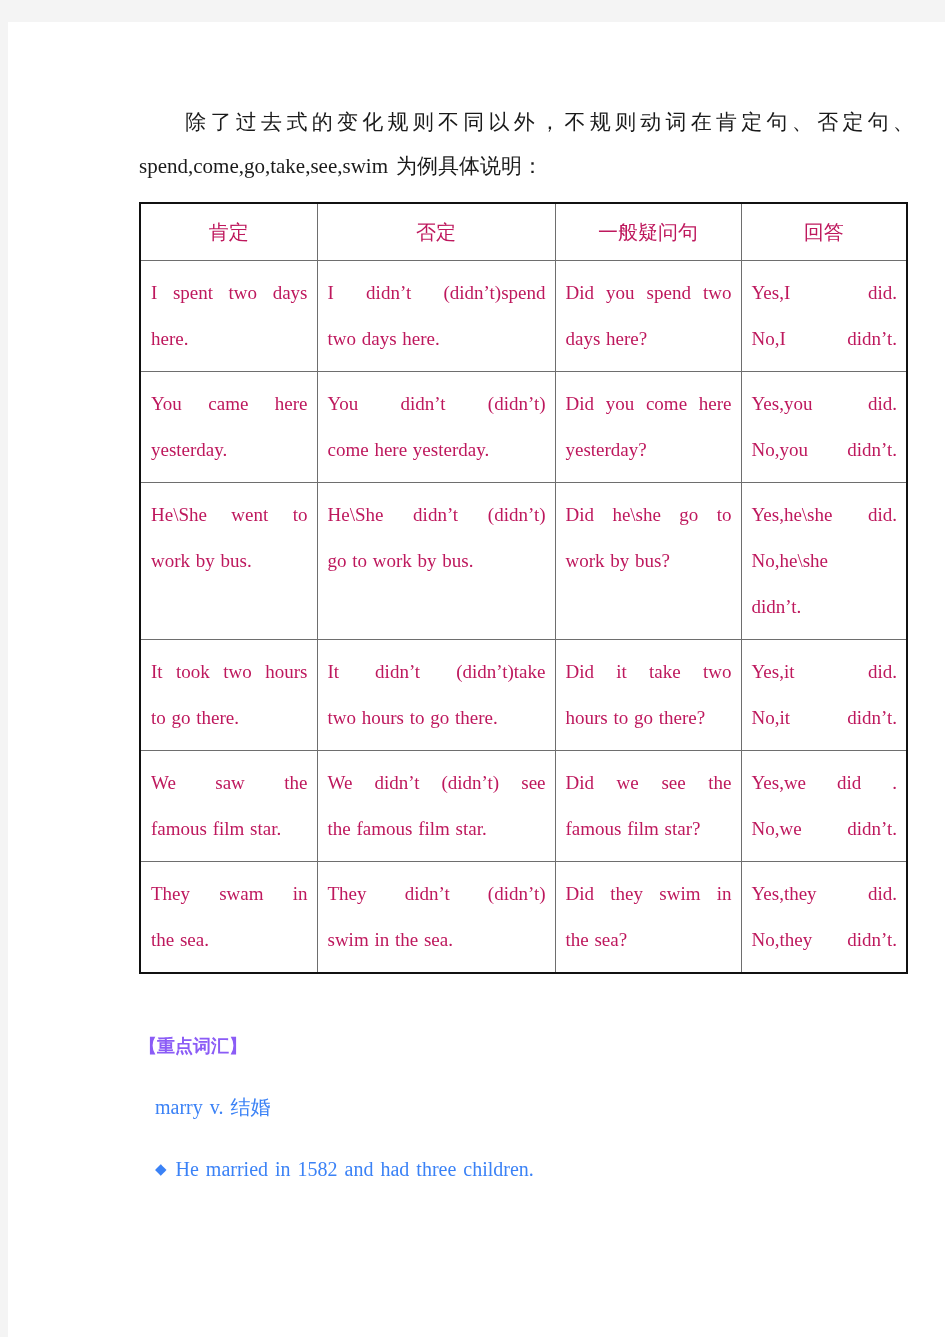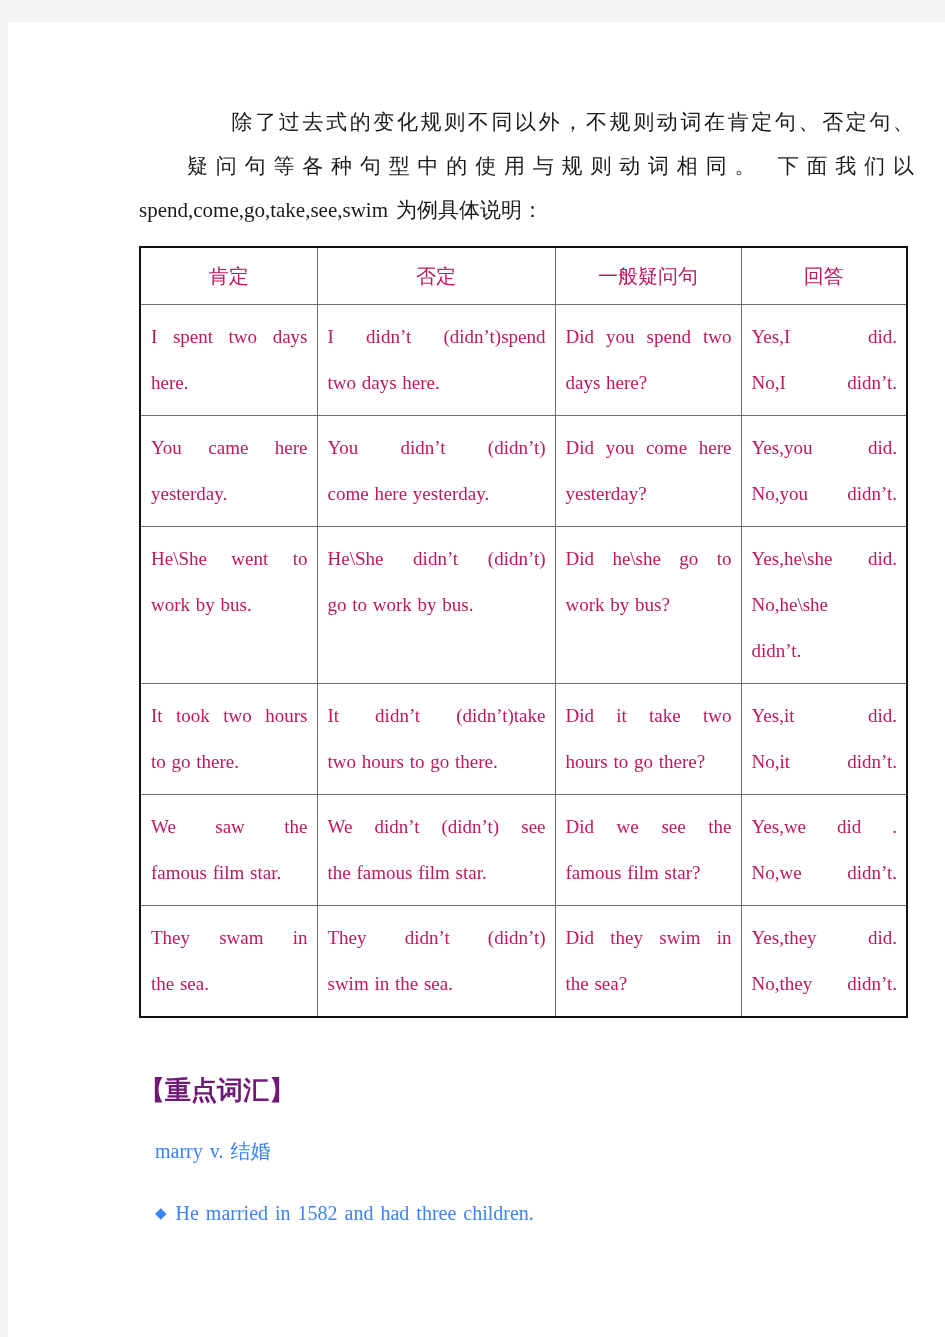--- a/index.html
+++ b/index.html
@@ -40,21 +40,20 @@
     margin: 0 0 6px 0;
   }
   .intro .ln {
     display: block;
     white-space: nowrap;
   }
   .intro .ln.justify {
     text-align: justify;
     text-align-last: justify;
     white-space: normal;
-    margin-left: 48px;
   }
   .intro .indent { display: inline-block; width: 42px; }
   .cjk { font-family: "DejaVu Sans", "Liberation Sans", sans-serif; }
 
   
   table.grammar {
     border-collapse: collapse;
     width: 767px;
     margin: 14px 0 0 0;
     table-layout: fixed;
@@ -105,23 +104,23 @@
     text-align-last: left;
   }
   .cell-plain {
     text-align: left;
     text-align-last: left;
   }
 
   
   .vocab { margin-top: 50px; }
   .vocab-heading {
-    color: #701a75;
+    color: #8b5cf6;
     font-weight: bold;
-    font-size: 26px;
+    font-size: 18px;
     line-height: 44px;
     font-family: "DejaVu Sans", "Liberation Sans", sans-serif;
     margin: 0;
   }
   .vocab-line {
     font-size: 20px;
     line-height: 46px;
     color: #3b82f6;
     margin: 16px;
     word-spacing: 2px;
@@ -138,21 +137,20 @@
   }
 </style>
 </head>
 <body>
 
 <div id="page">
   <div id="content">
 
     <p class="intro">
       <span class="ln justify cjk"><span class="indent"></span><span>除了过去式的变化规则不同以外，不规则动词在肯定句、否定句、</span></span>
-      <span class="ln justify cjk">疑问句等各种句型中的使用与规则动词相同。 下面我们以</span>
       <span class="ln"><span>spend,come,go,take,see,swim</span><span class="cjk" style="margin-left:8px">为例具体说明：</span></span>
     </p>
 
     <table class="grammar">
       <colgroup>
         <col class="c1">
           <col class="c2">
           <col class="c3">
           <col class="c4">
       </colgroup>

